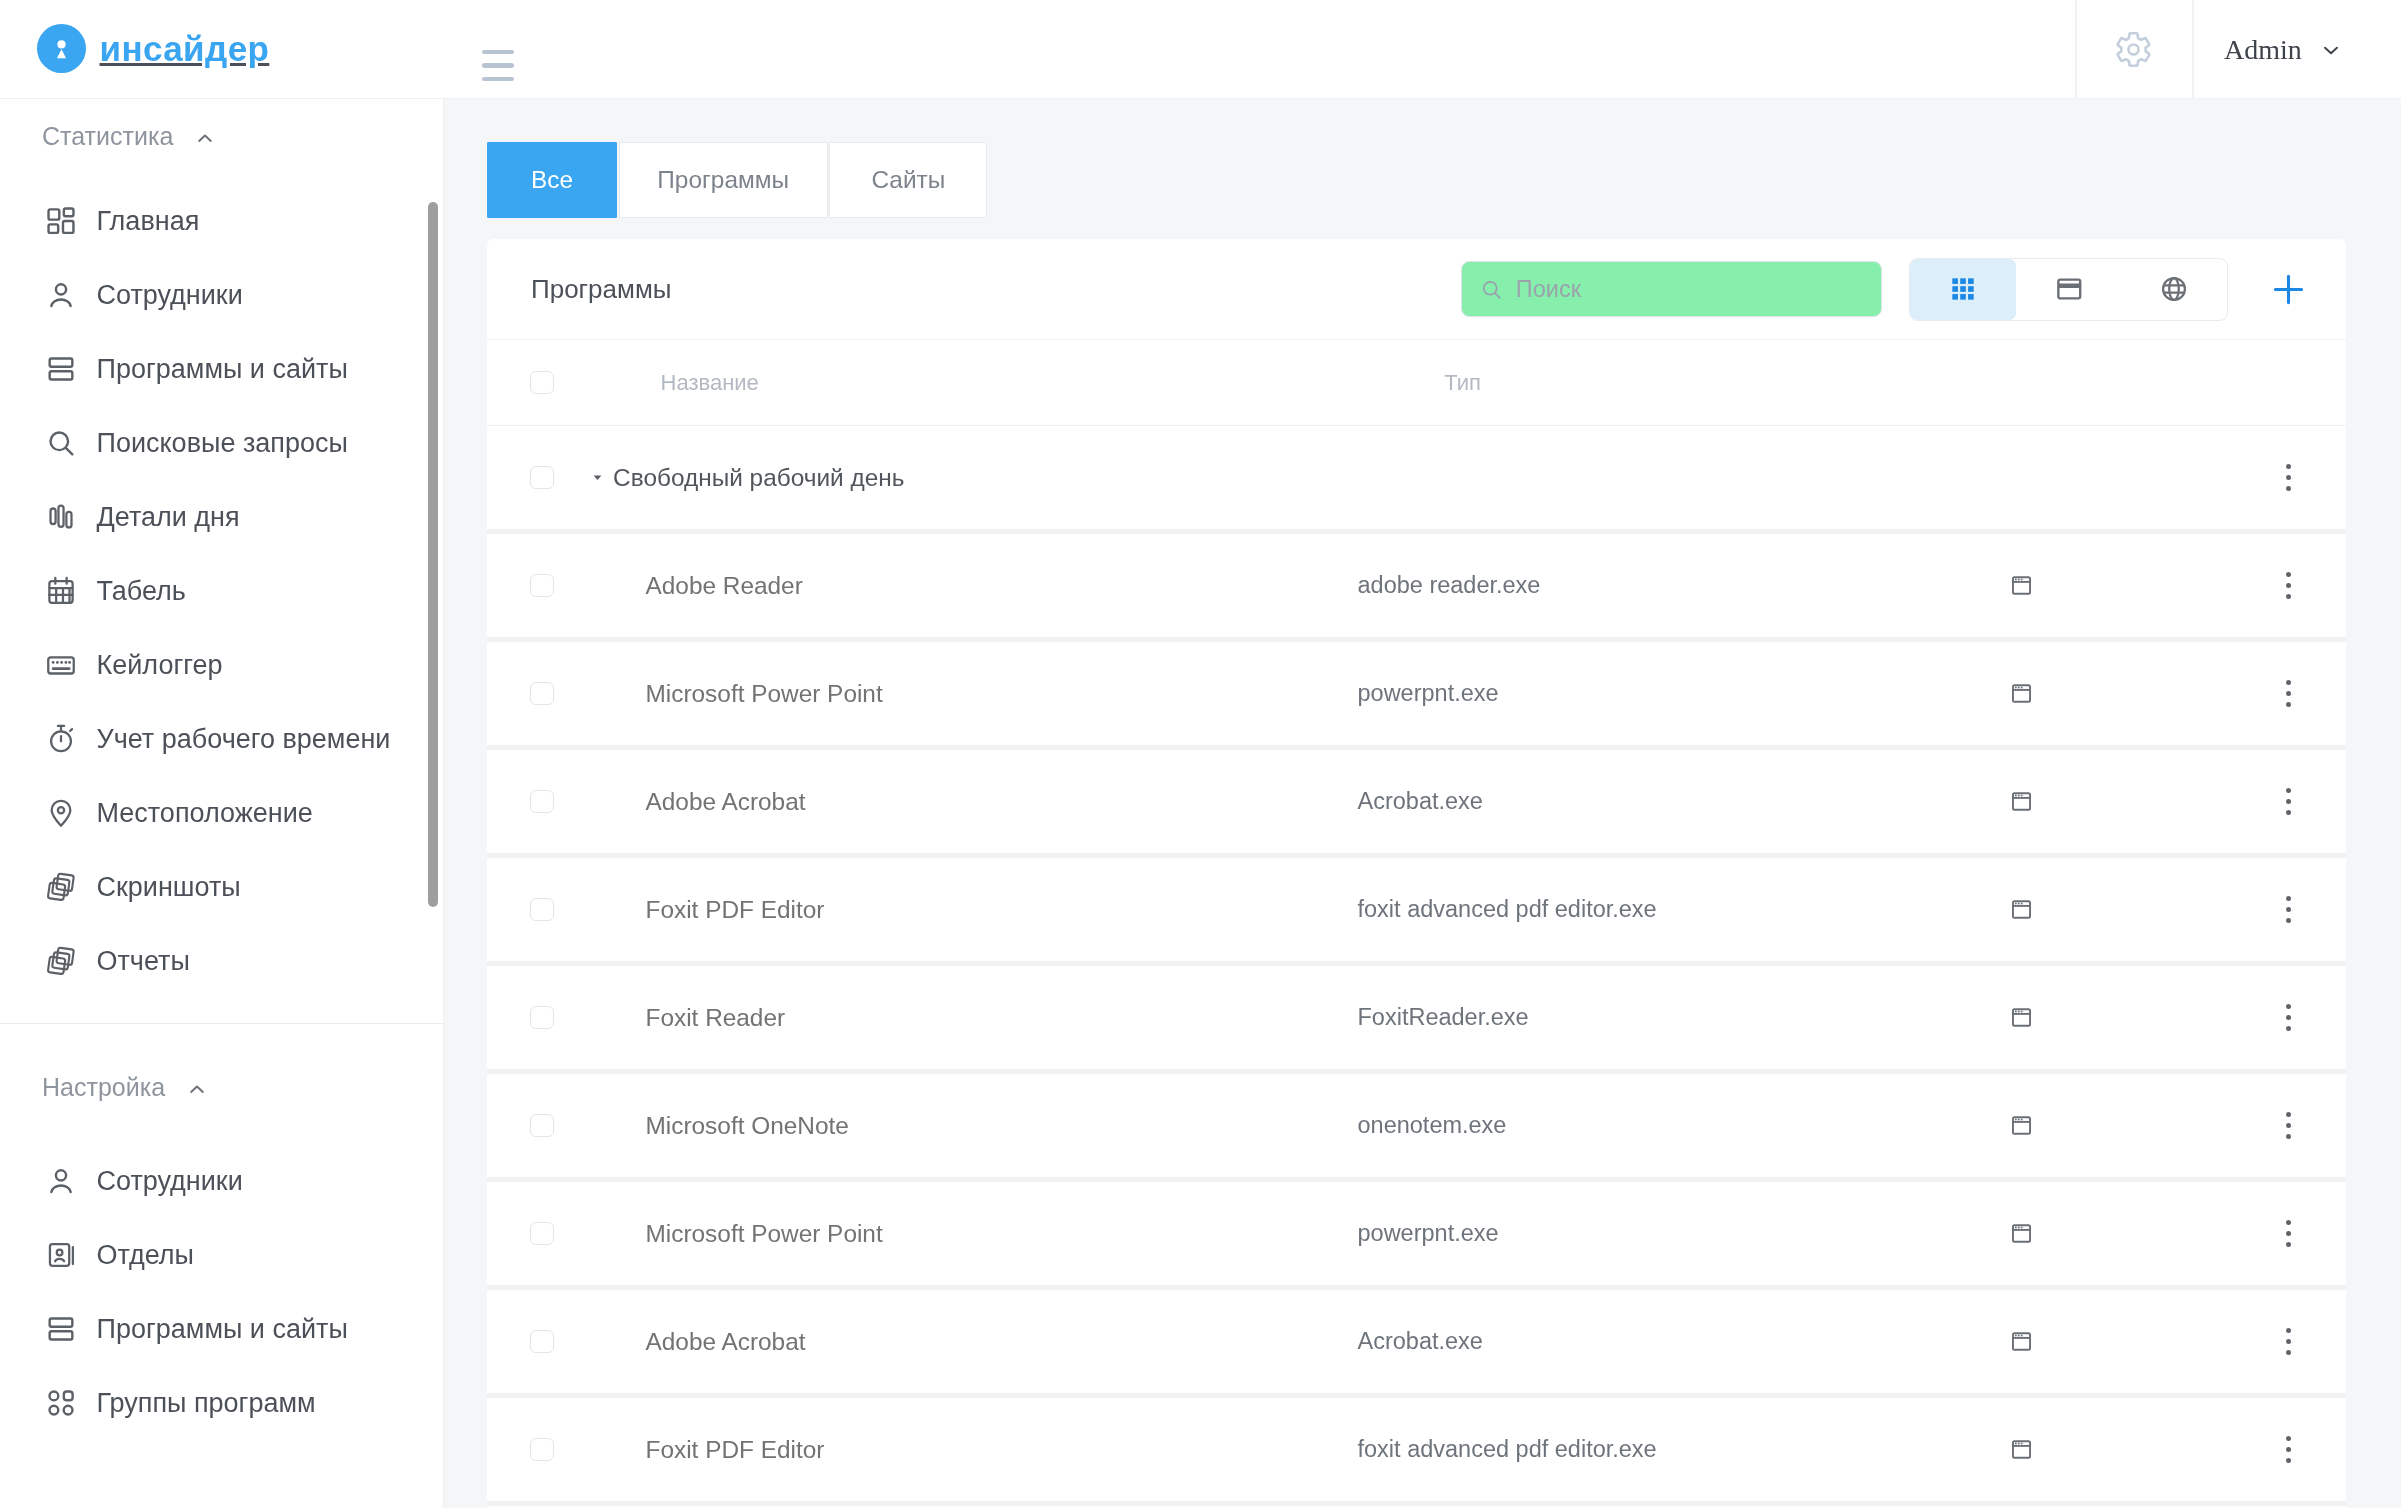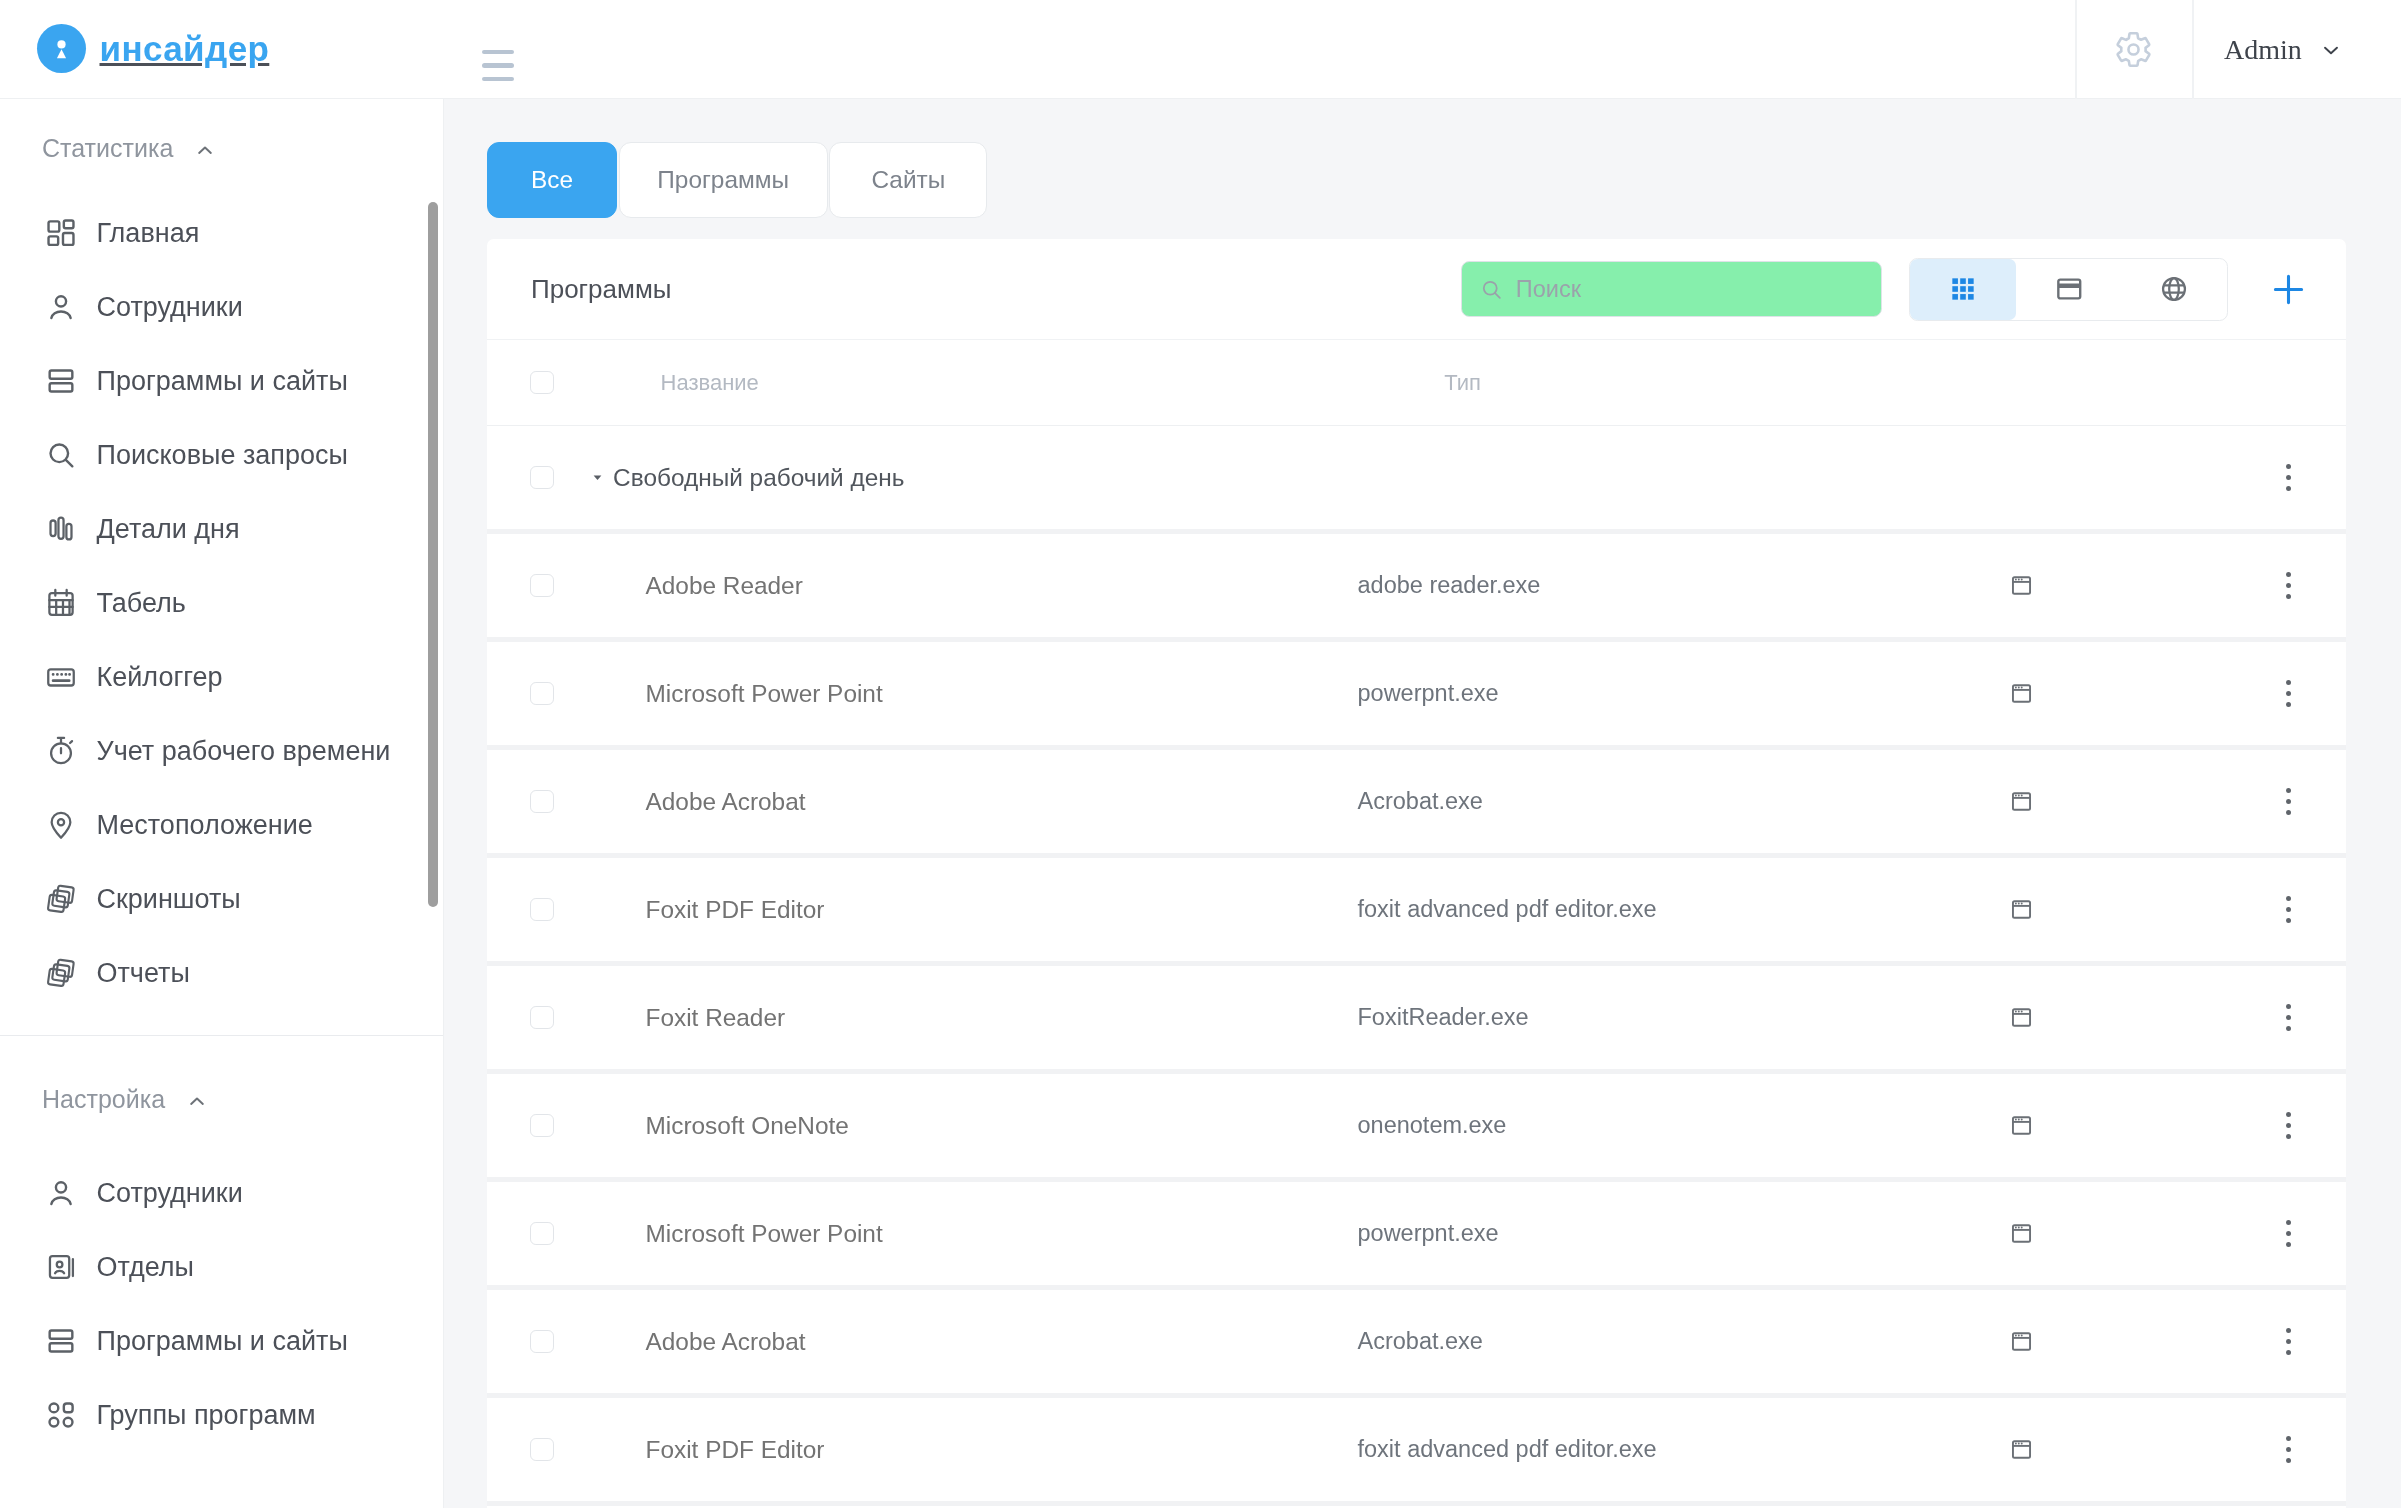--- a/index.html
+++ b/index.html
@@ -33,41 +33,41 @@
   .admin-chevron { color:#3e434b; }
 
   
   .sidebar {
     position:absolute; left:0; top:99px; width:444px; height:1409px;
     background:#ffffff; border-right:0.8px solid #eef0f2; z-index:4;
   }
   .s-section--2 { margin-top:25px; border-top:1.7px solid #e9ebee; }
   .s-title {
     display:flex; align-items:center; gap:22px;
-    padding:0 0 0 42px; margin-top:31px; height:37px;
+    padding:0 0 0 42px; margin-top:19px; height:37px;
     font-size:25px; color:#8f959e;
   }
   .s-section--2 .s-title { margin-top:45px; }
   .s-title-chevron { color:#6d7278; margin-top:3.4px; }
   .s-list { margin-top:29px; list-style:none; }
   .s-section--2 .s-list { margin-top:38px; }
   .s-item { height:74px; display:flex; align-items:center; padding-left:44px; cursor:pointer; }
   .s-icon { width:34px; height:34px; color:#5c6167; flex:none; }
   .s-icon svg { width:34px; height:34px; }
   .s-label { margin-left:18.5px; font-size:27px; color:#4c5058; white-space:nowrap; }
   .s-scrollbar {
     position:absolute; left:428px; top:103px; width:10px; height:705px;
     border-radius:5px; background:#9e9e9e;
   }
 
   
   .tabs { position:absolute; left:487px; top:142px; display:flex; gap:1.7px; z-index:2; }
   .tab {
     height:76px; display:flex; align-items:center; justify-content:center;
-    background:#ffffff; border:0.8px solid #e7eaed; border-radius:12px;
+    background:#ffffff; border:0.8px solid #e7eaed; border-radius:1px;
     font-size:24.4px; color:#7d838c; cursor:pointer;
   }
   .tab--all { width:130px; } .tab--programs { width:209px; } .tab--sites { width:158px; }
   .tab.active { background:#3aa5f0; border-color:#3aa5f0; color:#ffffff; }
 
   .panel { position:absolute; left:487px; top:239px; width:1859px; }
   .panel-header {
     height:100px; background:#ffffff; border-radius:6.7px 6.7px 0 0;
     display:flex; align-items:center; padding:0 34px 0 44px;
   }

